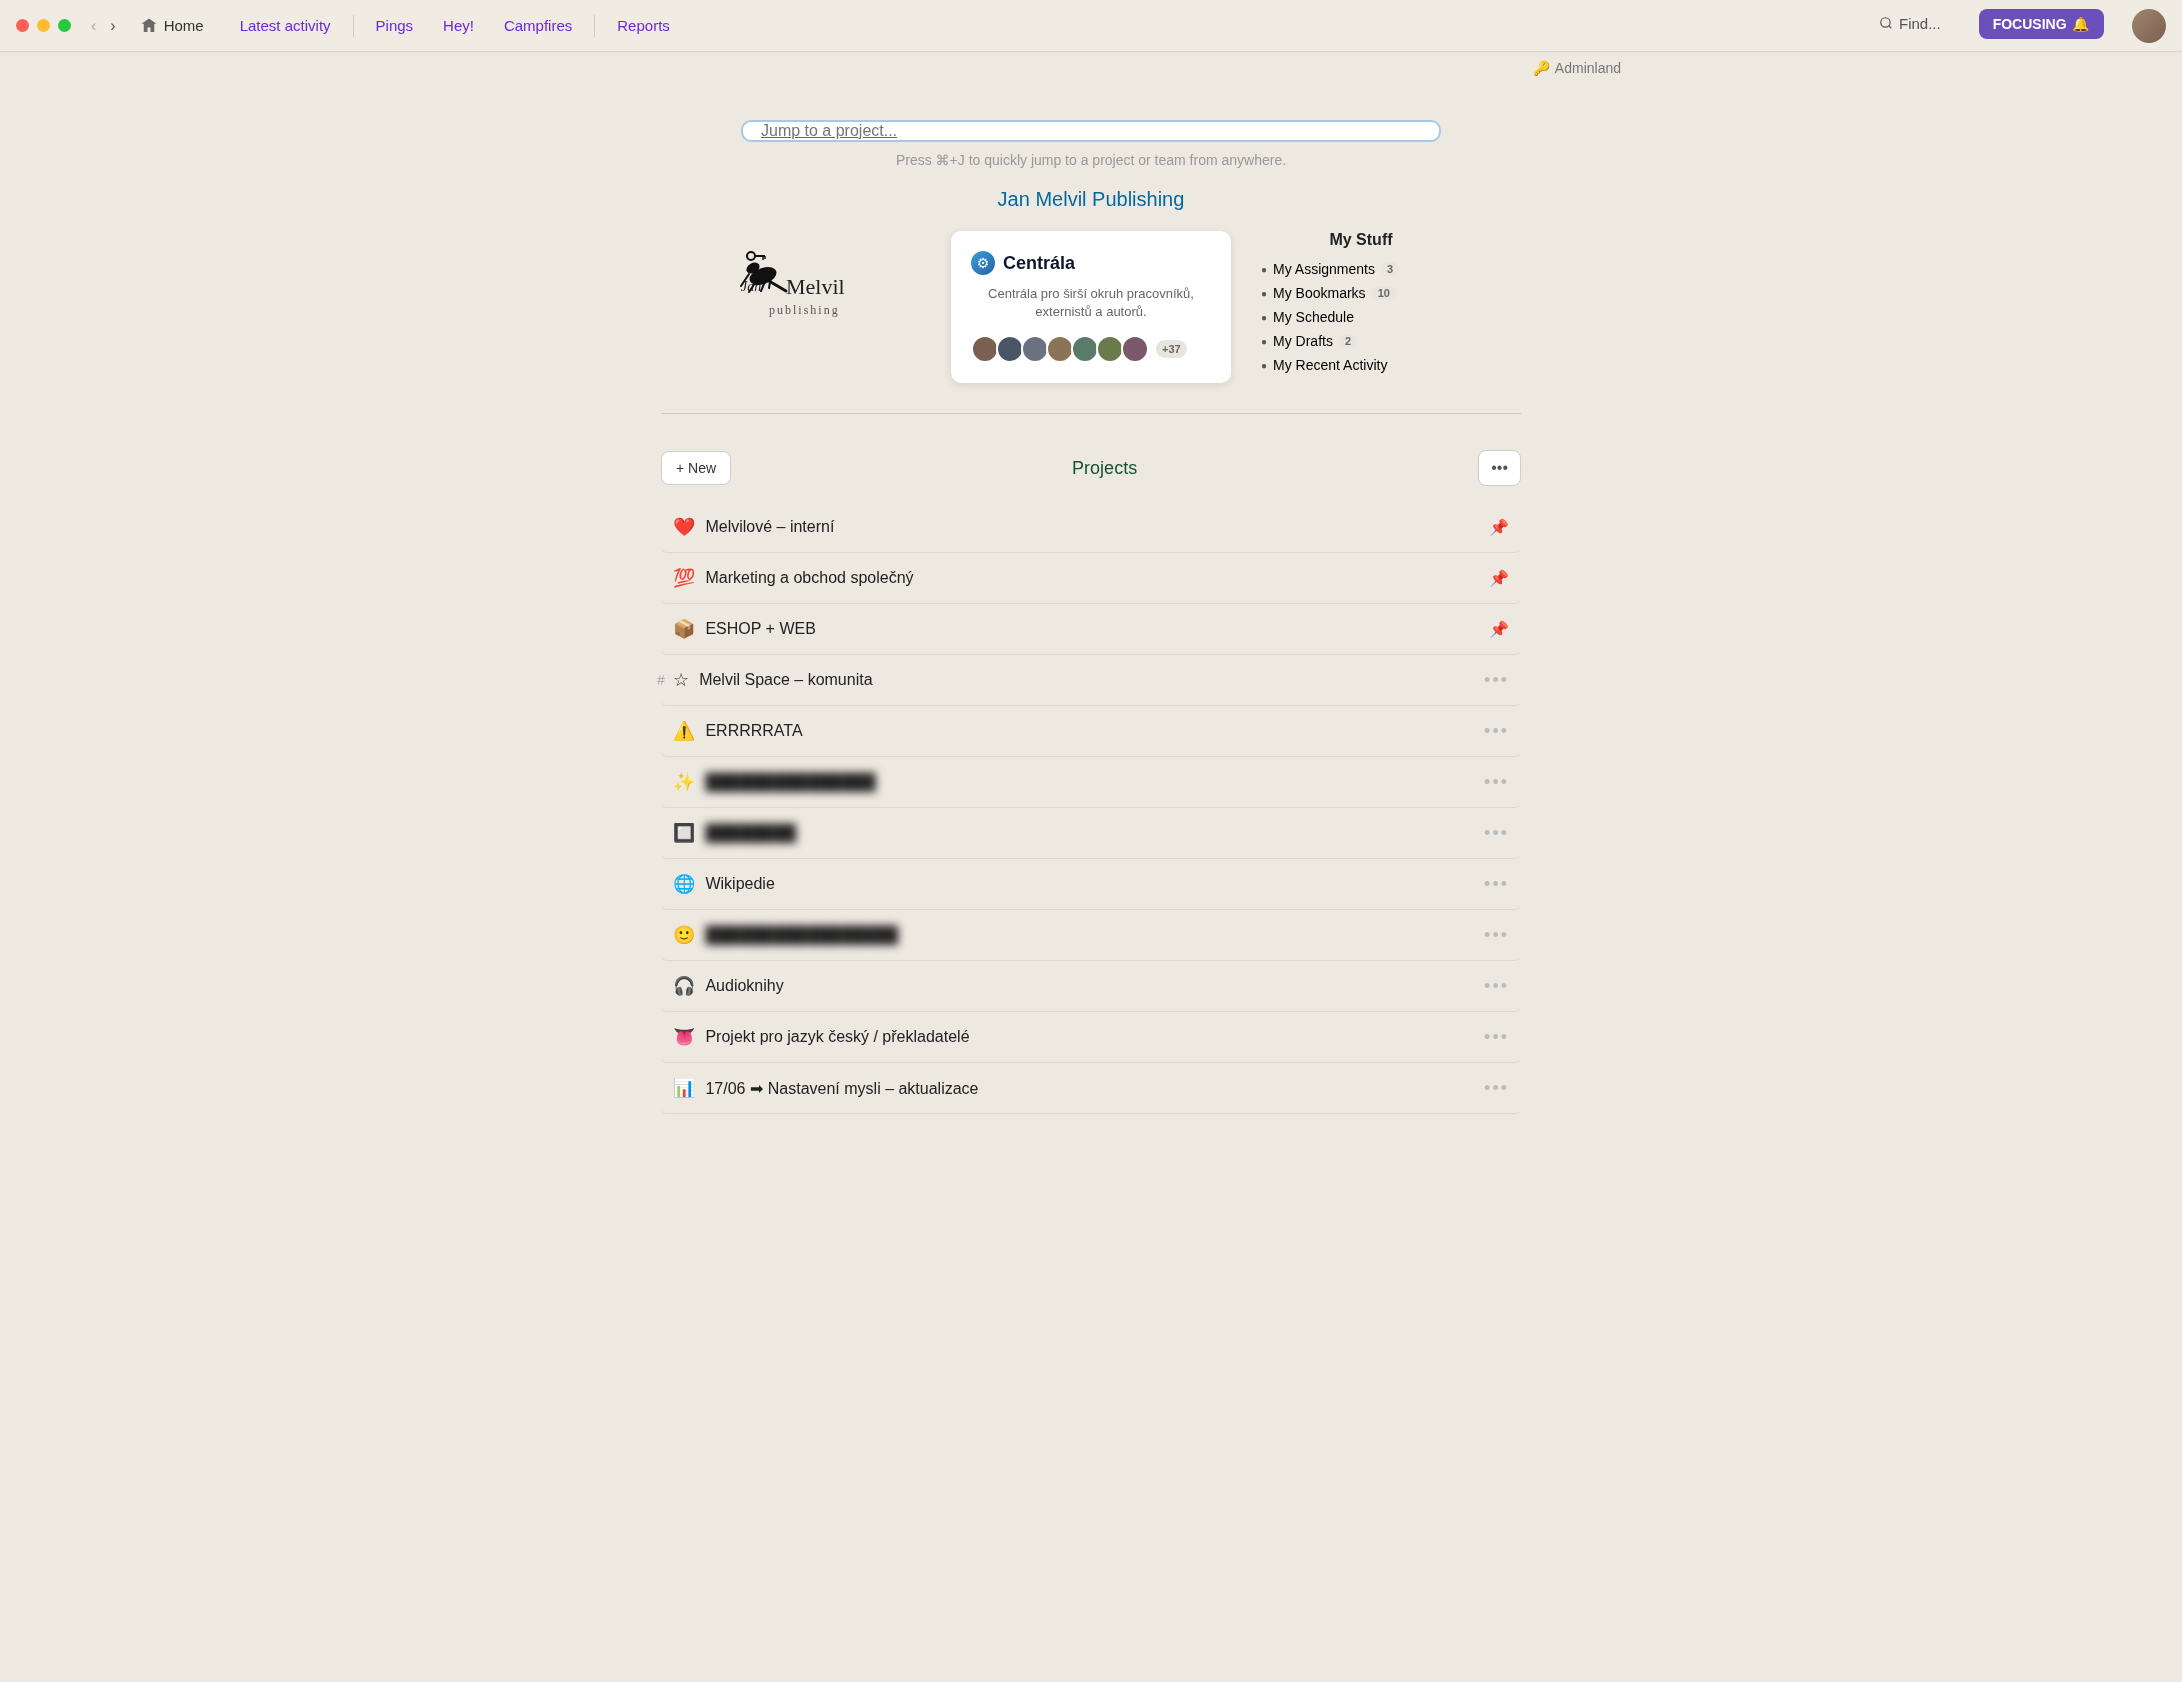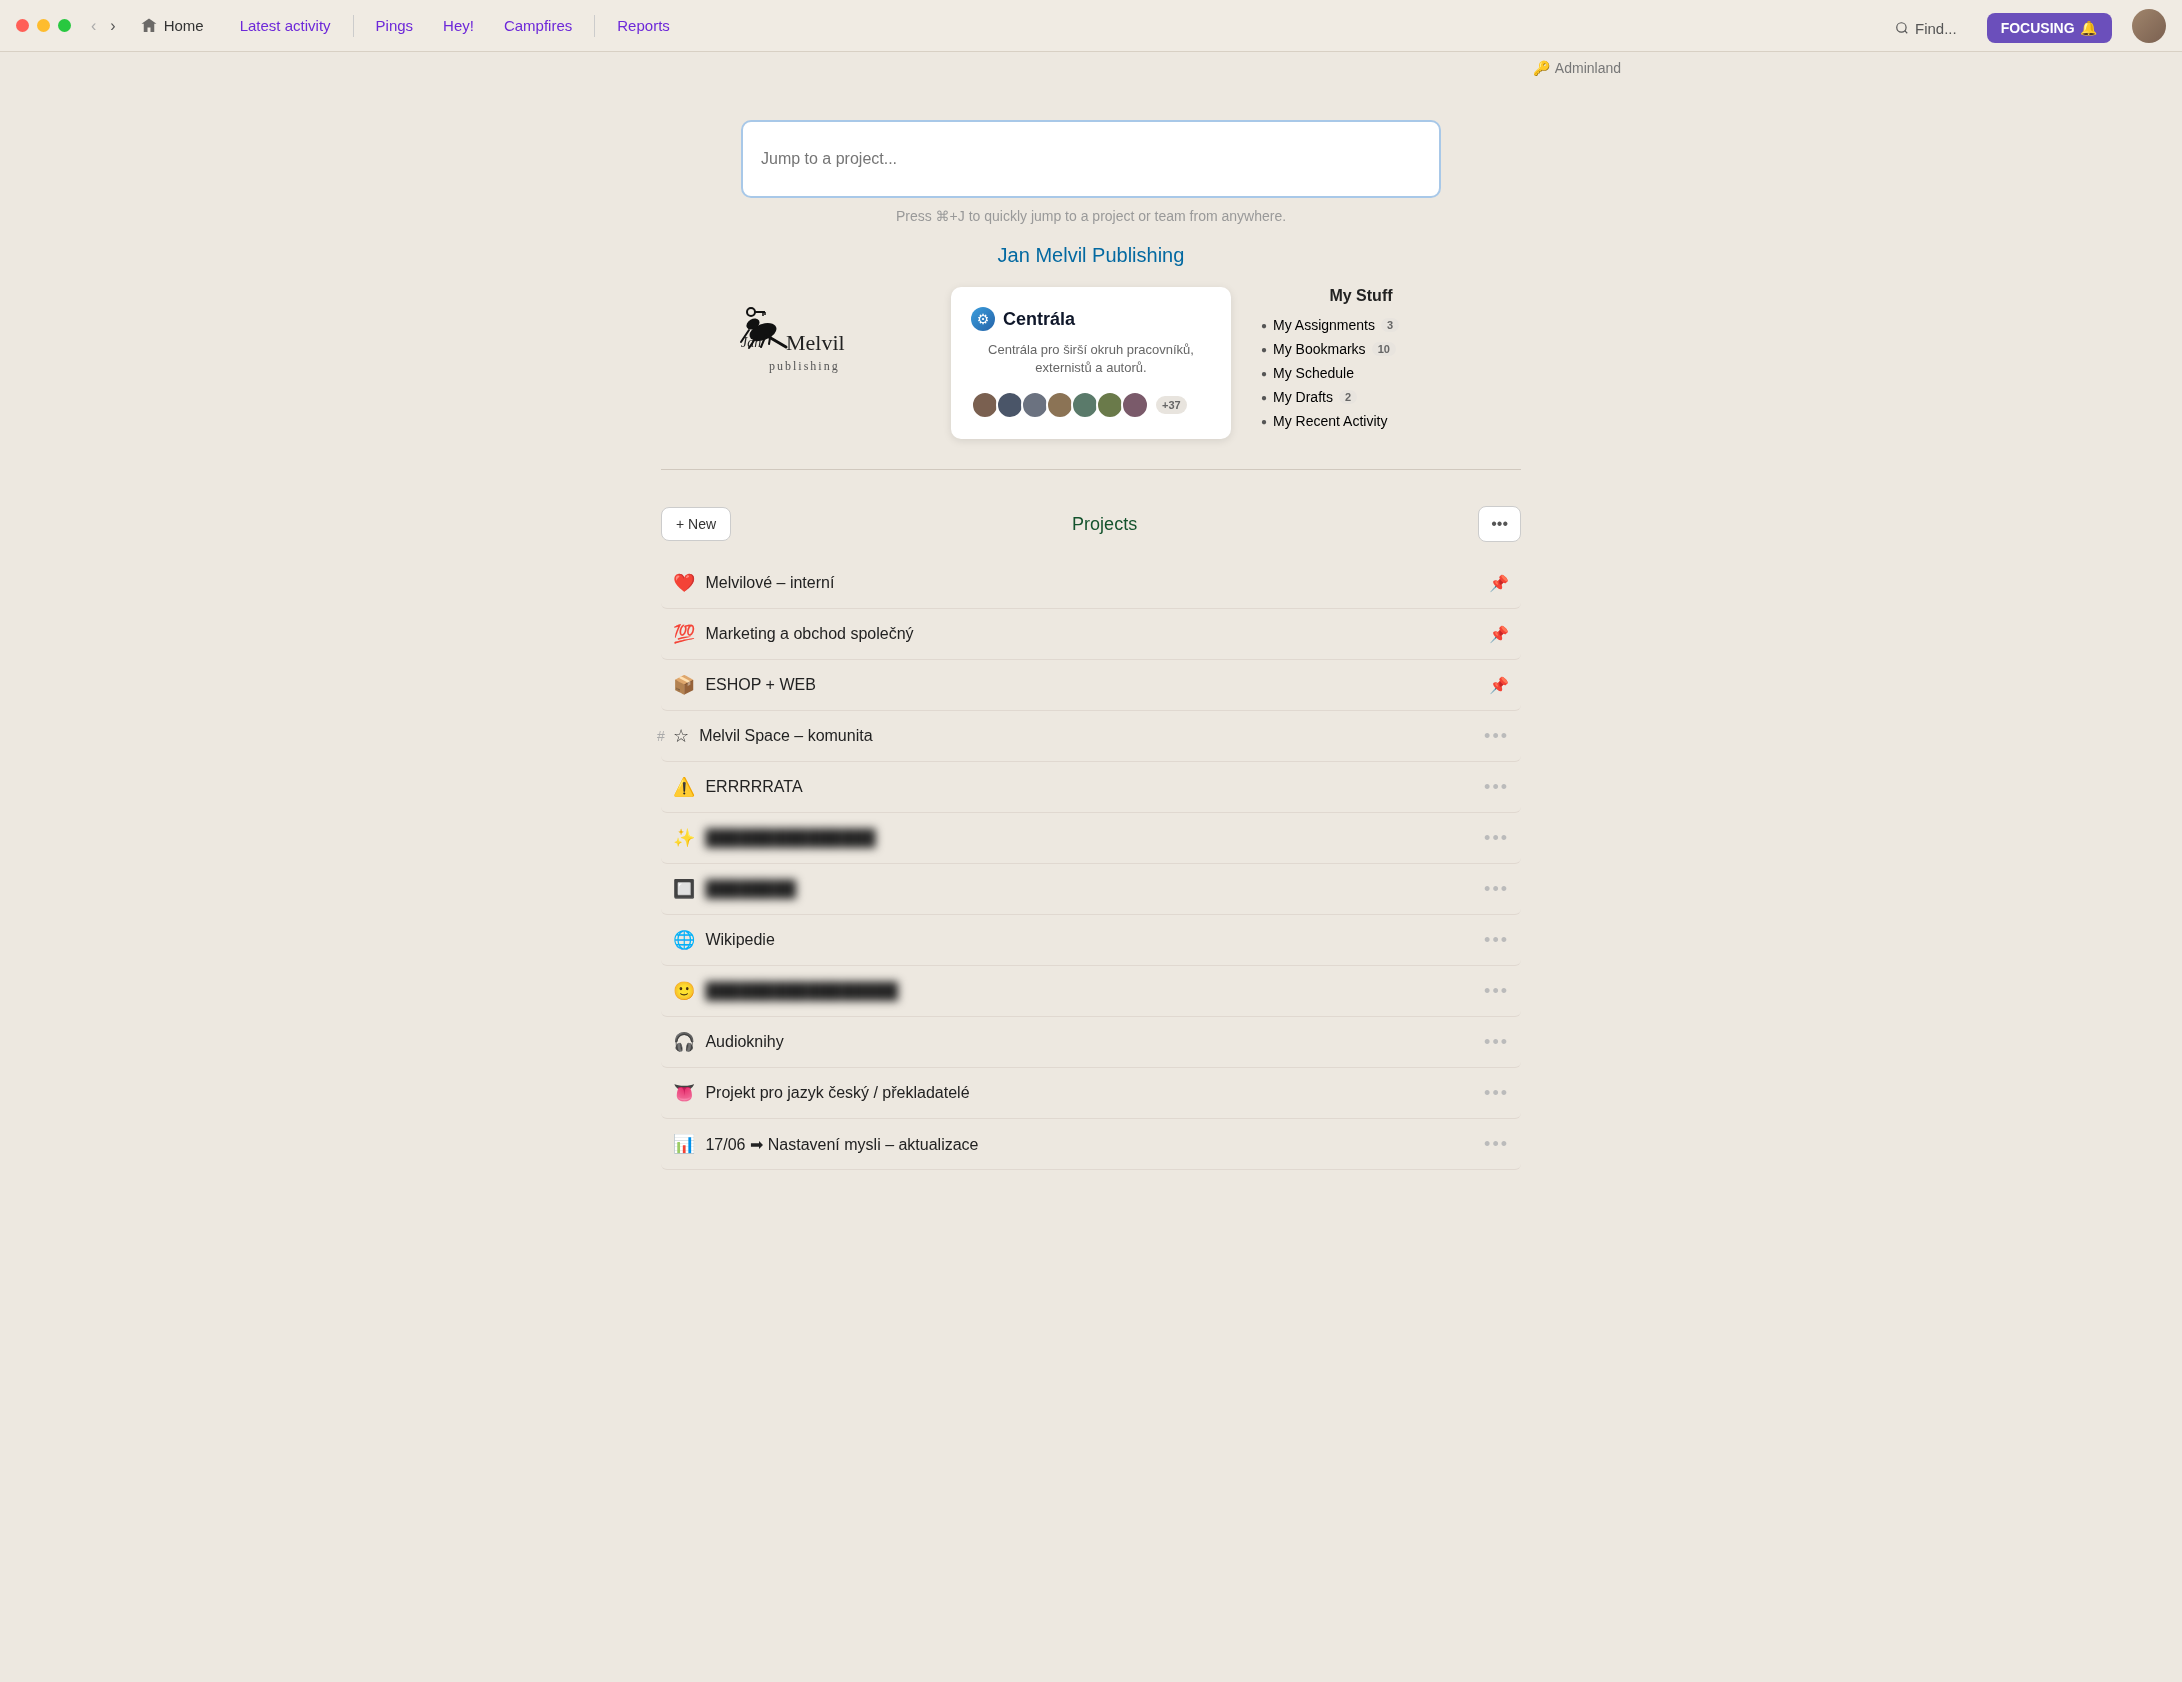--- a/index.html
+++ b/index.html
@@ -70,22 +70,22 @@
       border-radius: 6px;
     }
     .nav-sep {
       width: 1px;
       height: 22px;
       background: #ccc;
       margin: 0 4px;
     }
     .nav-right {
       display: flex;
-      align-items: flex-end;
-      gap: 20px;
+      align-items: flex-start;
+      gap: 28px;
     }
     .find-btn {
       display: flex;
       align-items: center;
       gap: 6px;
       color: #555;
       font-size: 15px;
       cursor: pointer;
       padding: 6px 10px;
       border-radius: 6px;
@@ -143,27 +143,28 @@
     
     .search-container {
       display: flex;
       flex-direction: column;
       align-items: center;
       margin: 24px auto 20px;
       max-width: 700px;
     }
     .search-input {
       width: 100%;
-      padding: 28px 18px;
+      padding: 0 18px;
       font-size: 16px;
       border: 2px solid #a8c8e8;
       border-radius: 10px;
       background: white;
       color: #666;
       outline: none;
+      text-decoration: underline;
     }
     .search-hint {
       margin-top: 10px;
       font-size: 14px;
       color: #999;
     }
 
     
     .company-section {
       text-align: center;

